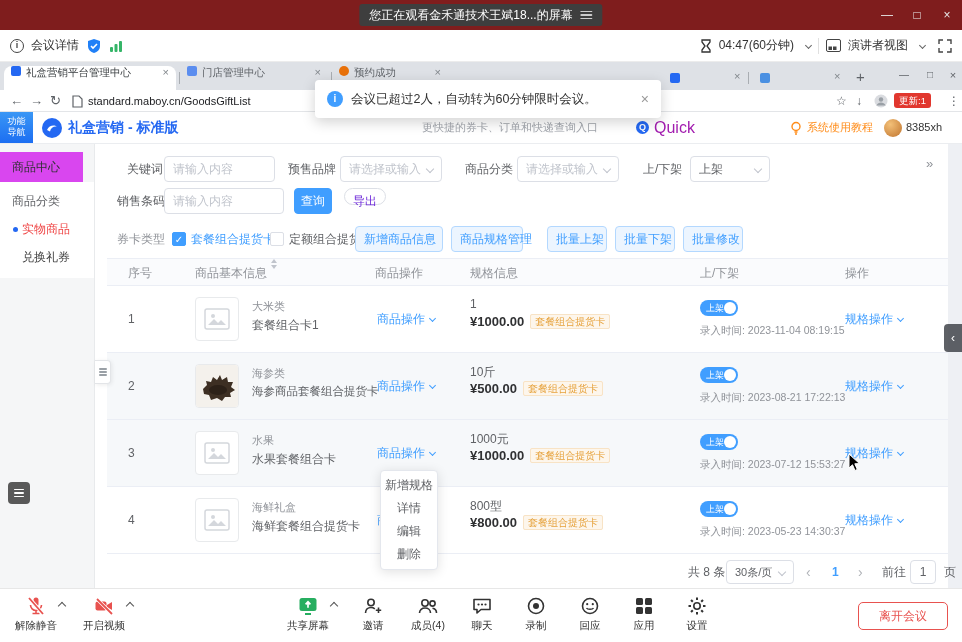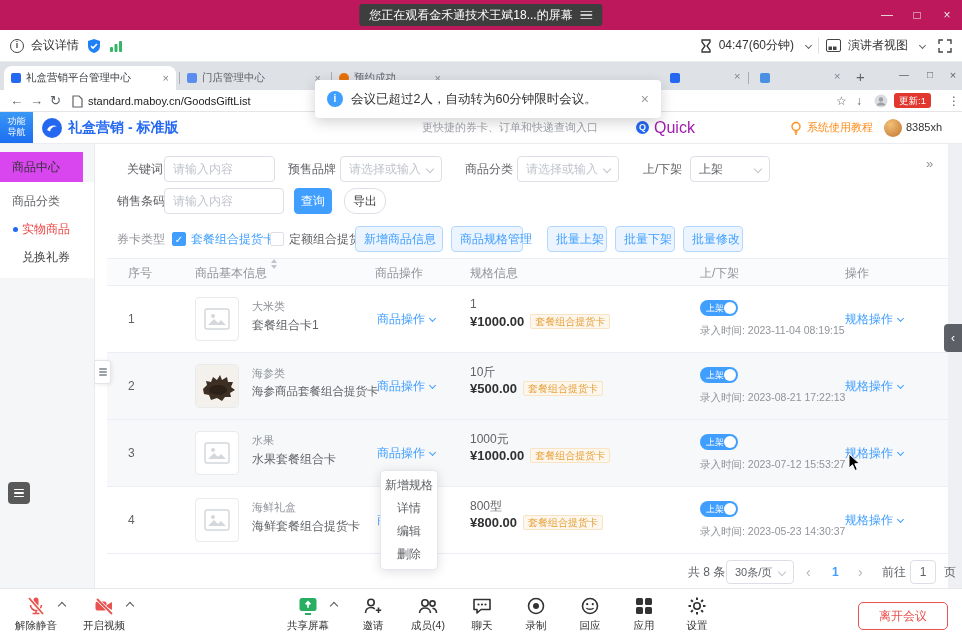--- a/index.html
+++ b/index.html
@@ -1,36 +1,36 @@
 <!DOCTYPE html>
 <html><head>
 <meta charset="utf-8">
 <style>
 *{margin:0;padding:0;box-sizing:border-box}
 html,body{width:962px;height:642px}
 body{position:relative;overflow:hidden;background:#fff;font-family:"Liberation Sans","DejaVu Sans",sans-serif;font-size:12px;color:#333}
 .a{position:absolute}
 .flex{display:flex;align-items:center}
 
-.titlebar{left:0;top:0;width:962px;height:38px;background:#be185d}
+.titlebar{left:0;top:0;width:962px;height:38px;background:#7f1d1d}
 .title-pill{left:50%;top:4px;transform:translateX(-50%);height:22px;background:#3e3e3e;border-radius:3px;display:flex;align-items:center;gap:8px;padding:0 10px;color:#fff;font-size:12px;white-space:nowrap}
 .bars{display:inline-block;width:12px}
 .bars i{display:block;height:1.5px;background:#ccc;margin:2.2px 0;border-radius:1px}
 .win-btn{width:30px;height:30px;line-height:30px;text-align:center;color:#e8e8e8;font-size:12px}
 
 .meetbar-top{left:0;top:30px;width:962px;height:32px;background:#fff;border-bottom:1px solid #ececec}
 .info-i{width:14px;height:14px;border:1.3px solid #444;border-radius:50%;font-size:9px;font-weight:bold;color:#444;text-align:center;line-height:11px;display:inline-block}
 .vdiv{width:1px;height:16px;background:#e0e0e0}
 .cd{display:inline-block;width:6px;height:6px;border-right:1.3px solid #c0c4cc;border-bottom:1.3px solid #c0c4cc;transform:rotate(45deg);margin-left:5px;vertical-align:2px}
 .cd.dark{border-color:#666;width:5px;height:5px}
 .cd.blue{border-color:#409eff;width:5px;height:5px}
 .cu{display:inline-block;width:6px;height:6px;border-left:1.4px solid #555;border-top:1.4px solid #555;transform:rotate(45deg)}
 
 .sharebg{left:0;top:62px;width:962px;height:526px;background:#dee1e6}
-.tab{height:24px;top:66px;border-radius:8px 8px 0 0;display:flex;align-items:center;gap:5px;padding:0 7px;font-size:10.5px;color:#5f6368}
+.tab{height:24px;top:66px;border-radius:8px 8px 0 0;display:flex;gap:5px;padding:0 7px;font-size:10.5px;color:#5f6368}
 .tab-active{background:#fff;color:#3c4043}
 .tab-t{flex:1;white-space:nowrap;overflow:hidden}
 .fav{width:10px;height:10px;border-radius:2px;flex:none}
 .tab-x{font-size:11px;color:#80868b;flex:none}
 .tsep{width:1px;height:12px;background:#a9adb2;top:72px}
 .addrbar{left:0;top:90px;width:962px;height:22px;background:#fff;border-bottom:1px solid #e3e5e8}
 .navg{color:#5f6368;font-size:13px;line-height:22px}
 .urlt{font-size:11px;color:#202124;line-height:22px;white-space:nowrap}
 .badge{background:#e1372e;color:#fff;font-size:9.5px;border-radius:3px;padding:1.5px 5px;line-height:12px}
 
@@ -52,21 +52,21 @@
 .contentbg{left:95px;top:144px;width:853px;height:444px;background:#fff}
 .gutter{left:948px;top:144px;width:14px;height:444px;background:#eef0f4}
 .lbl{position:absolute;height:26px;line-height:26px;font-size:12px;color:#606266;white-space:nowrap}
 .lbl.muted{color:#909399}
 .inp{position:absolute;height:26px;border:1px solid #dcdfe6;border-radius:4px;font-size:12px;color:#606266;padding:0 8px;background:#fff;outline:none;font-family:inherit}
 .inp::placeholder{color:#c0c4cc}
 .sel{position:absolute;height:26px;border:1px solid #dcdfe6;border-radius:4px;background:#fff;display:flex;align-items:center;justify-content:space-between;padding:0 8px;font-size:12px}
 .sel .ph{color:#c0c4cc;white-space:nowrap}
 .sel .val{color:#606266;white-space:nowrap}
 .btn-primary{position:absolute;height:26px;line-height:24px;background:#409eff;border:1px solid #409eff;color:#fff;border-radius:4px;font-size:12px;text-align:center}
-.btn-default{position:absolute;height:26px;line-height:24px;background:#fff;border:1px solid #dcdfe6;color:#404040;border-radius:12px;font-size:12px;text-align:center}
+.btn-default{position:absolute;height:17px;line-height:24px;background:#fff;border:1px solid #dcdfe6;color:#6d28d9;border-radius:12px;font-size:12px;text-align:center}
 .pbtn{position:absolute;height:26px;line-height:24px;padding:0 8px;font-size:12px;color:#409eff;background:#ecf5ff;border:1px solid #b3d8ff;border-radius:4px;text-align:center;white-space:nowrap}
 .cb{position:absolute;height:26px;display:flex;align-items:center;gap:5px;font-size:12px;white-space:nowrap}
 .cbbox{width:14px;height:14px;border-radius:2px;border:1px solid #dcdfe6;background:#fff;display:inline-flex;align-items:center;justify-content:center;font-size:10px;color:#fff;flex:none}
 .cbbox.on{background:#409eff;border-color:#409eff}
 
 .thead{position:absolute;left:107px;top:258px;width:841px;height:28px;background:#fafbfd;border-top:1px solid #ebeef5;border-bottom:1px solid #ebeef5}
 .thead>span{position:absolute;top:0;height:28px;line-height:28px;font-size:12px;color:#909399;white-space:nowrap}
 .sorters{position:absolute;left:164px;top:7px}
 .sorters i{display:block;width:0;height:0;border-left:3.5px solid transparent;border-right:3.5px solid transparent}
 .sorters .up{border-bottom:4.5px solid #c0c4cc;margin-bottom:2px}

